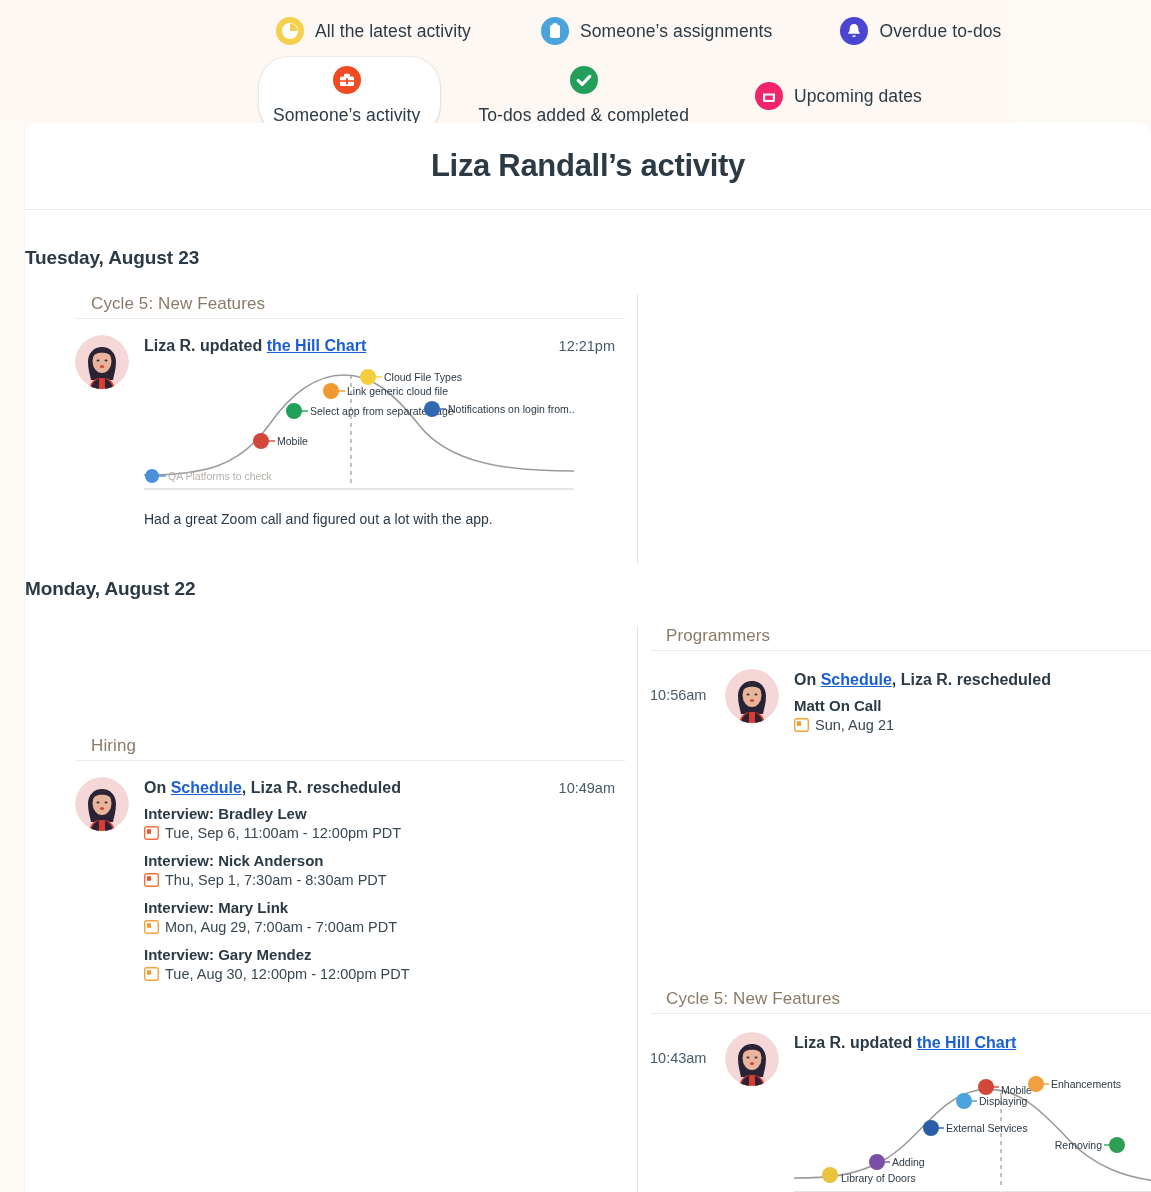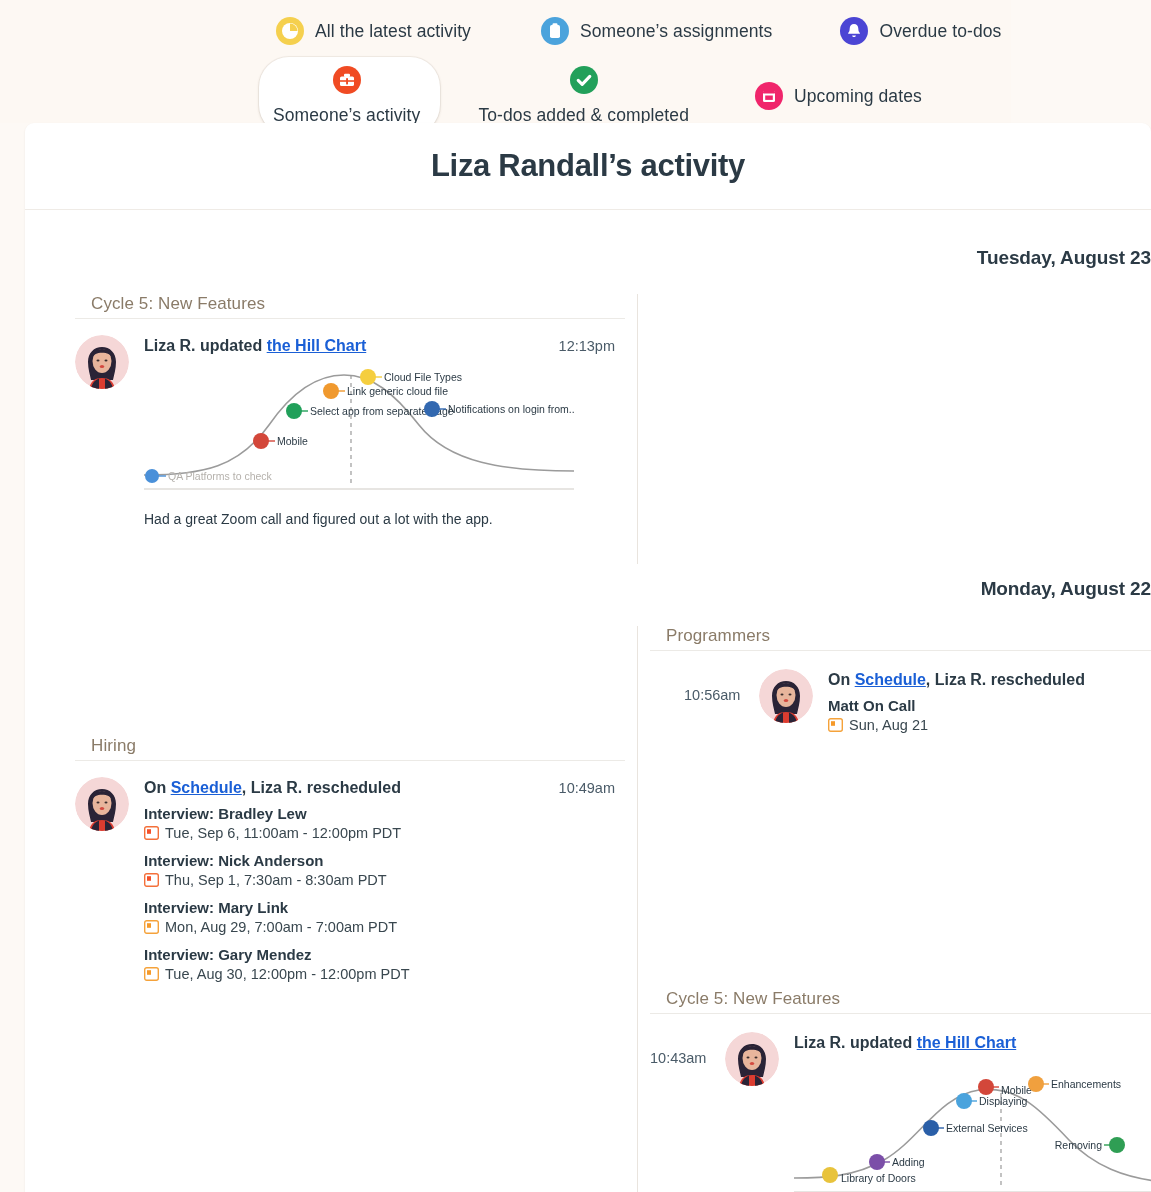--- a/index.html
+++ b/index.html
@@ -39,21 +39,21 @@
     box-shadow: 0 1px 2px rgba(60,50,40,.10);
     overflow: hidden;
   }
   .card-header {
     height: 87px; border-bottom: 1px solid #efebe6;
     display: flex; align-items: center; justify-content: center;
   }
   .page-title { font-size: 31px; font-weight: bold; color: #2b3a45; letter-spacing: -.3px; }
 
   .day-heading {
-    text-align: right; font-size: 19px; font-weight: bold; color: #2b3a45;
+    text-align: left; font-size: 19px; font-weight: bold; color: #2b3a45;
     letter-spacing: -.1px;
   }
 
   .cols { position: relative; }
   .vdiv { position: absolute; top: 0; bottom: 0; left: 612px; width: 1px; background: #e9e4de; }
 
   .group-title {
     font-size: 17px; color: #8a7b68; padding: 0 0 4px 16px;
     border-bottom: 1px solid #eceae6; letter-spacing: .1px;
   }
@@ -208,21 +208,21 @@
                   <text x="240" y="18" font-family="Liberation Sans, sans-serif" font-size="10.5" fill="#2b3a45">Cloud File Types</text>
 
                   <line x1="288" y1="46" x2="302" y2="46" stroke="#3268b0" stroke-width="1.4"></line>
                   <circle cx="288" cy="46" r="8" fill="#3268b0"></circle>
                   <text x="304" y="50" font-family="Liberation Sans, sans-serif" font-size="10.5" fill="#2b3a45">Notifications on login from...</text>
                 </svg>
               </div>
 
               <div class="note">Had a great Zoom call and figured out a lot with the app.</div>
             </div>
-            <div class="ts" style="position:absolute; right:10px; top:19px;">12:13pm</div>
+            <div class="ts" style="position:absolute; right:10px; top:19px;">12:21pm</div>
           </div>
         </div>
       </div>
     </div>
 
     <div style="padding-top:14px;">
       <div class="day-heading">Monday, August 22</div>
 
       <div class="cols" style="margin-top:26px; height:630px;">
         <div class="vdiv"></div>
@@ -293,21 +293,21 @@
               </div>
             </div>
             <div class="ts" style="position:absolute; right:10px; top:19px;">10:49am</div>
           </div>
         </div>
 
         <div style="position:absolute; left:625px; top:0; width:505px;">
           <div class="group-title">Programmers</div>
 
           <div class="entry" style="padding-top:18px;">
-            <div class="ts" style="padding-top:18px; width:75px; flex:0 0 75px;margin-left:34px;">10:56am</div>
+            <div class="ts" style="padding-top:18px; width:75px; flex:0 0 75px;">10:56am</div>
             <div class="avatar">
               <svg viewBox="0 0 54 54">
                   <circle cx="27" cy="27" r="27" fill="#f5d7d7"></circle>
                   <path d="M13 27c0-9 6-15 14-15s14 6 14 15c0 7-2 13-3 18H16c-1-5-3-11-3-18z" fill="#2a2336"></path>
                   <ellipse cx="27" cy="26" rx="9.5" ry="12" fill="#e8b59c"></ellipse>
                   <path d="M17.5 17c3-4 16-4 19 0 1.3 1.8 1 4.5.7 6-1.5-3.5-5-5.2-10.2-5.2S18.8 19.5 17.3 23c-.3-1.5-1-4.2.2-6z" fill="#2a2336"></path>
                   <ellipse cx="23" cy="25.5" rx="1.5" ry="1.1" fill="#3a2c2c"></ellipse>
                   <ellipse cx="31" cy="25.5" rx="1.5" ry="1.1" fill="#3a2c2c"></ellipse>
                   <ellipse cx="27" cy="31.5" rx="2.2" ry="1.5" fill="#d4493f"></ellipse>
                   <path d="M14 54c1.5-8 6-11 13-11s11.5 3 13 11z" fill="#dc3c30"></path>

